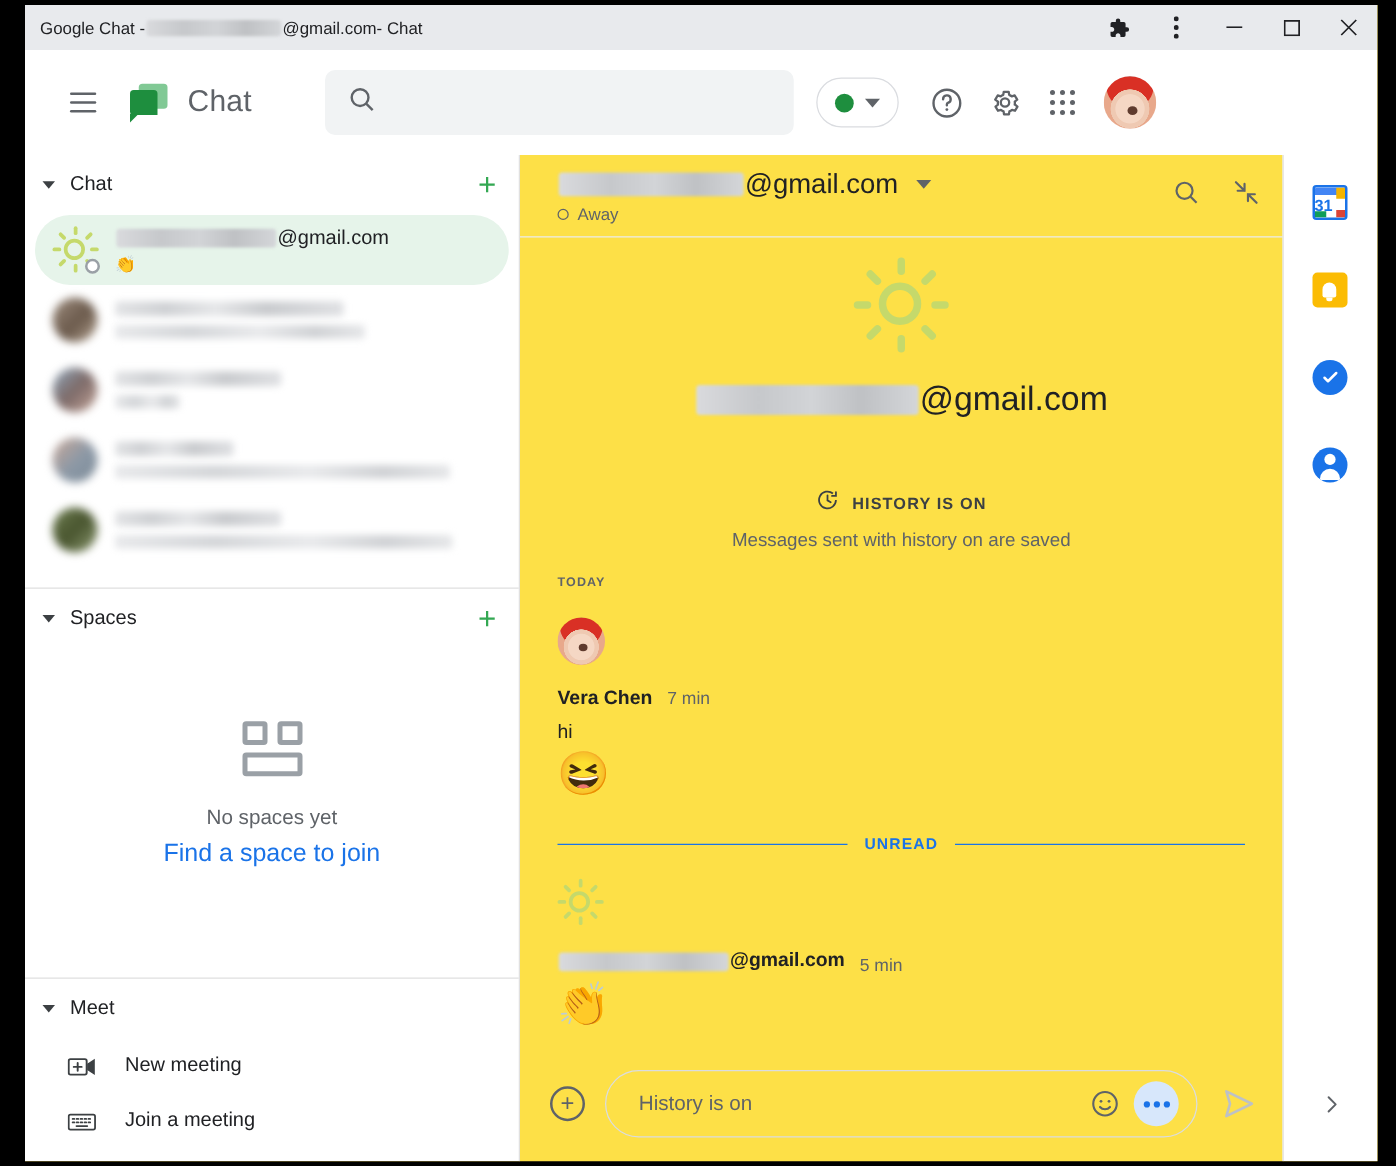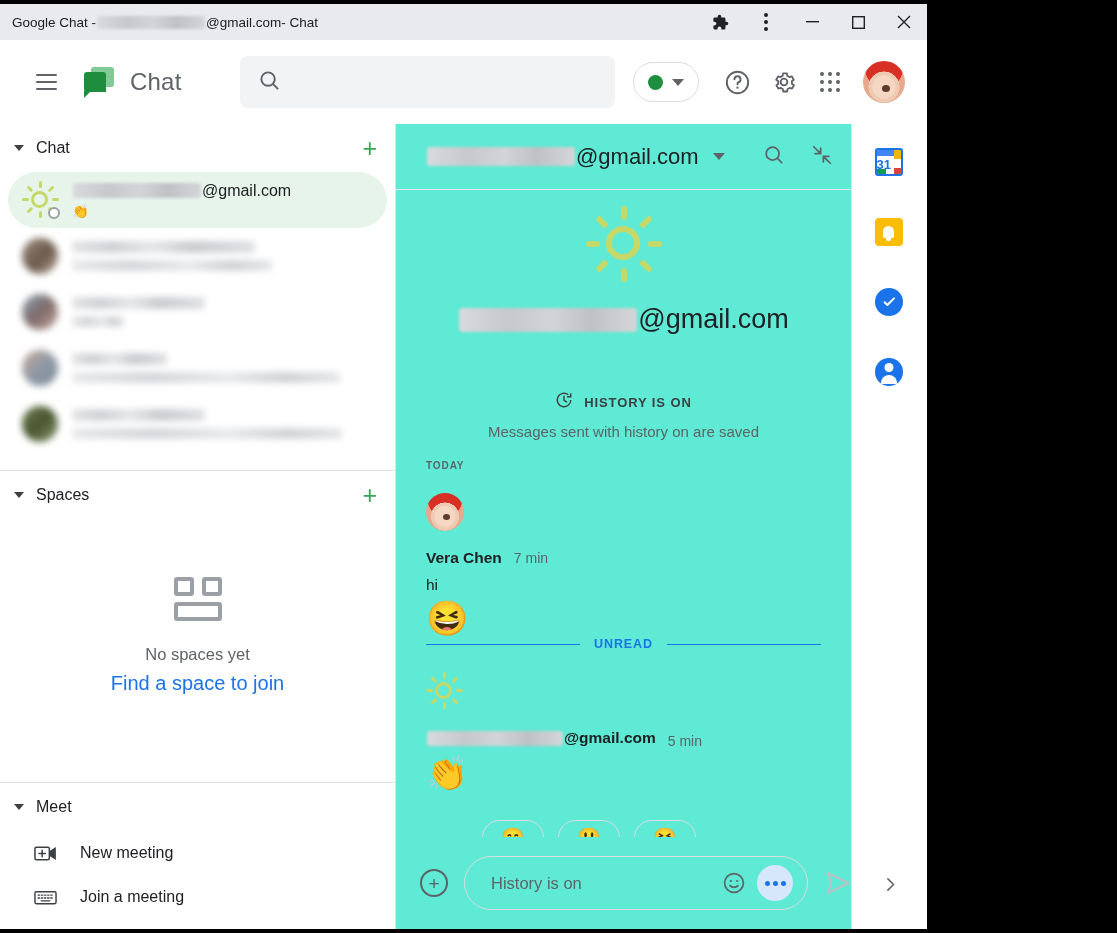--- a/index.html
+++ b/index.html
@@ -2,23 +2,23 @@
 <html><head>
 <meta charset="utf-8">
 <style>
   * { box-sizing: border-box; margin: 0; padding: 0; }
   html, body {
     width: 1117px; height: 933px;
     font-family: "Liberation Sans", sans-serif;
     background: #000; overflow: hidden;
   }
   .window {
-    position: absolute; left: 0; top: 4px;
-    width: 927px; height: 925px;
-    background: #5eead4; overflow: hidden;
+    position: absolute; left: 20px; top: 4px;
+    width: 1082px; height: 925px;
+    background: #fde047; overflow: hidden;
     display: flex; flex-direction: column;
   }
 
   
   .titlebar {
     height: 36px; background: #e8eaed;
     display: flex; align-items: center;
     flex: 0 0 36px; position: relative;
   }
   .titlebar-text {
@@ -252,21 +252,21 @@
     content: ""; position: absolute; left: 44%; top: 56%;
     width: 7px; height: 6px; background: #5f3b2e; border-radius: 50%;
   }
   .msg-body { flex: 1; min-width: 0; }
   .msg-meta { display: flex; align-items: baseline; gap: 12px; }
   .msg-name { font-size: 15.5px; font-weight: 700; color: #202124; display: flex; align-items: center; }
   .msg-time { font-size: 14px; color: #5f6368; }
   .msg-text { font-size: 15.5px; color: #202124; margin-top: 9px; }
   .msg-emoji { font-size: 34px; line-height: 1.1; margin-top: 6px; }
   .unread-div {
-    display: flex; align-items: center; gap: 14px; 
+    display: flex; align-items: center; gap: 14px; margin-top: 30px;
   }
   .unread-div .ln { flex: 1; height: 1px; background: #1a73e8; }
   .unread-div .lb {
     font-size: 12.5px; font-weight: 700; color: #1a73e8; letter-spacing: .9px;
   }
   .reactions { display: flex; gap: 14px; margin-top: 28px; margin-left: 56px; }
   .reaction-chip {
     width: 62px; height: 35px; border: 1px solid #dadce0; border-radius: 18px;
     display: flex; align-items: center; justify-content: center; font-size: 19px;
   }
@@ -564,20 +564,24 @@
     <div class="conv">
 
       <div class="conv-head">
         <div class="conv-id">
           <div class="conv-title-line">
             <div class="conv-title">
               <span class="blur-chip" style="width:148px;height:19px"></span>
               <span>@gmail.com</span>
             </div>
             <span class="caret-down"></span>
+          </div>
+          <div class="conv-status">
+            <span class="ring"></span>
+            <span>Away</span>
           </div>
         </div>
         <div class="conv-actions">
           <span>
             <svg width="22" height="22" viewBox="0 0 24 24" fill="none" stroke="#5f6368" stroke-width="1.9">
                 <circle cx="10.5" cy="10.5" r="7"></circle>
                 <path d="M15.8 15.8L21 21"></path>
               </svg>
           </span>
           <span>

